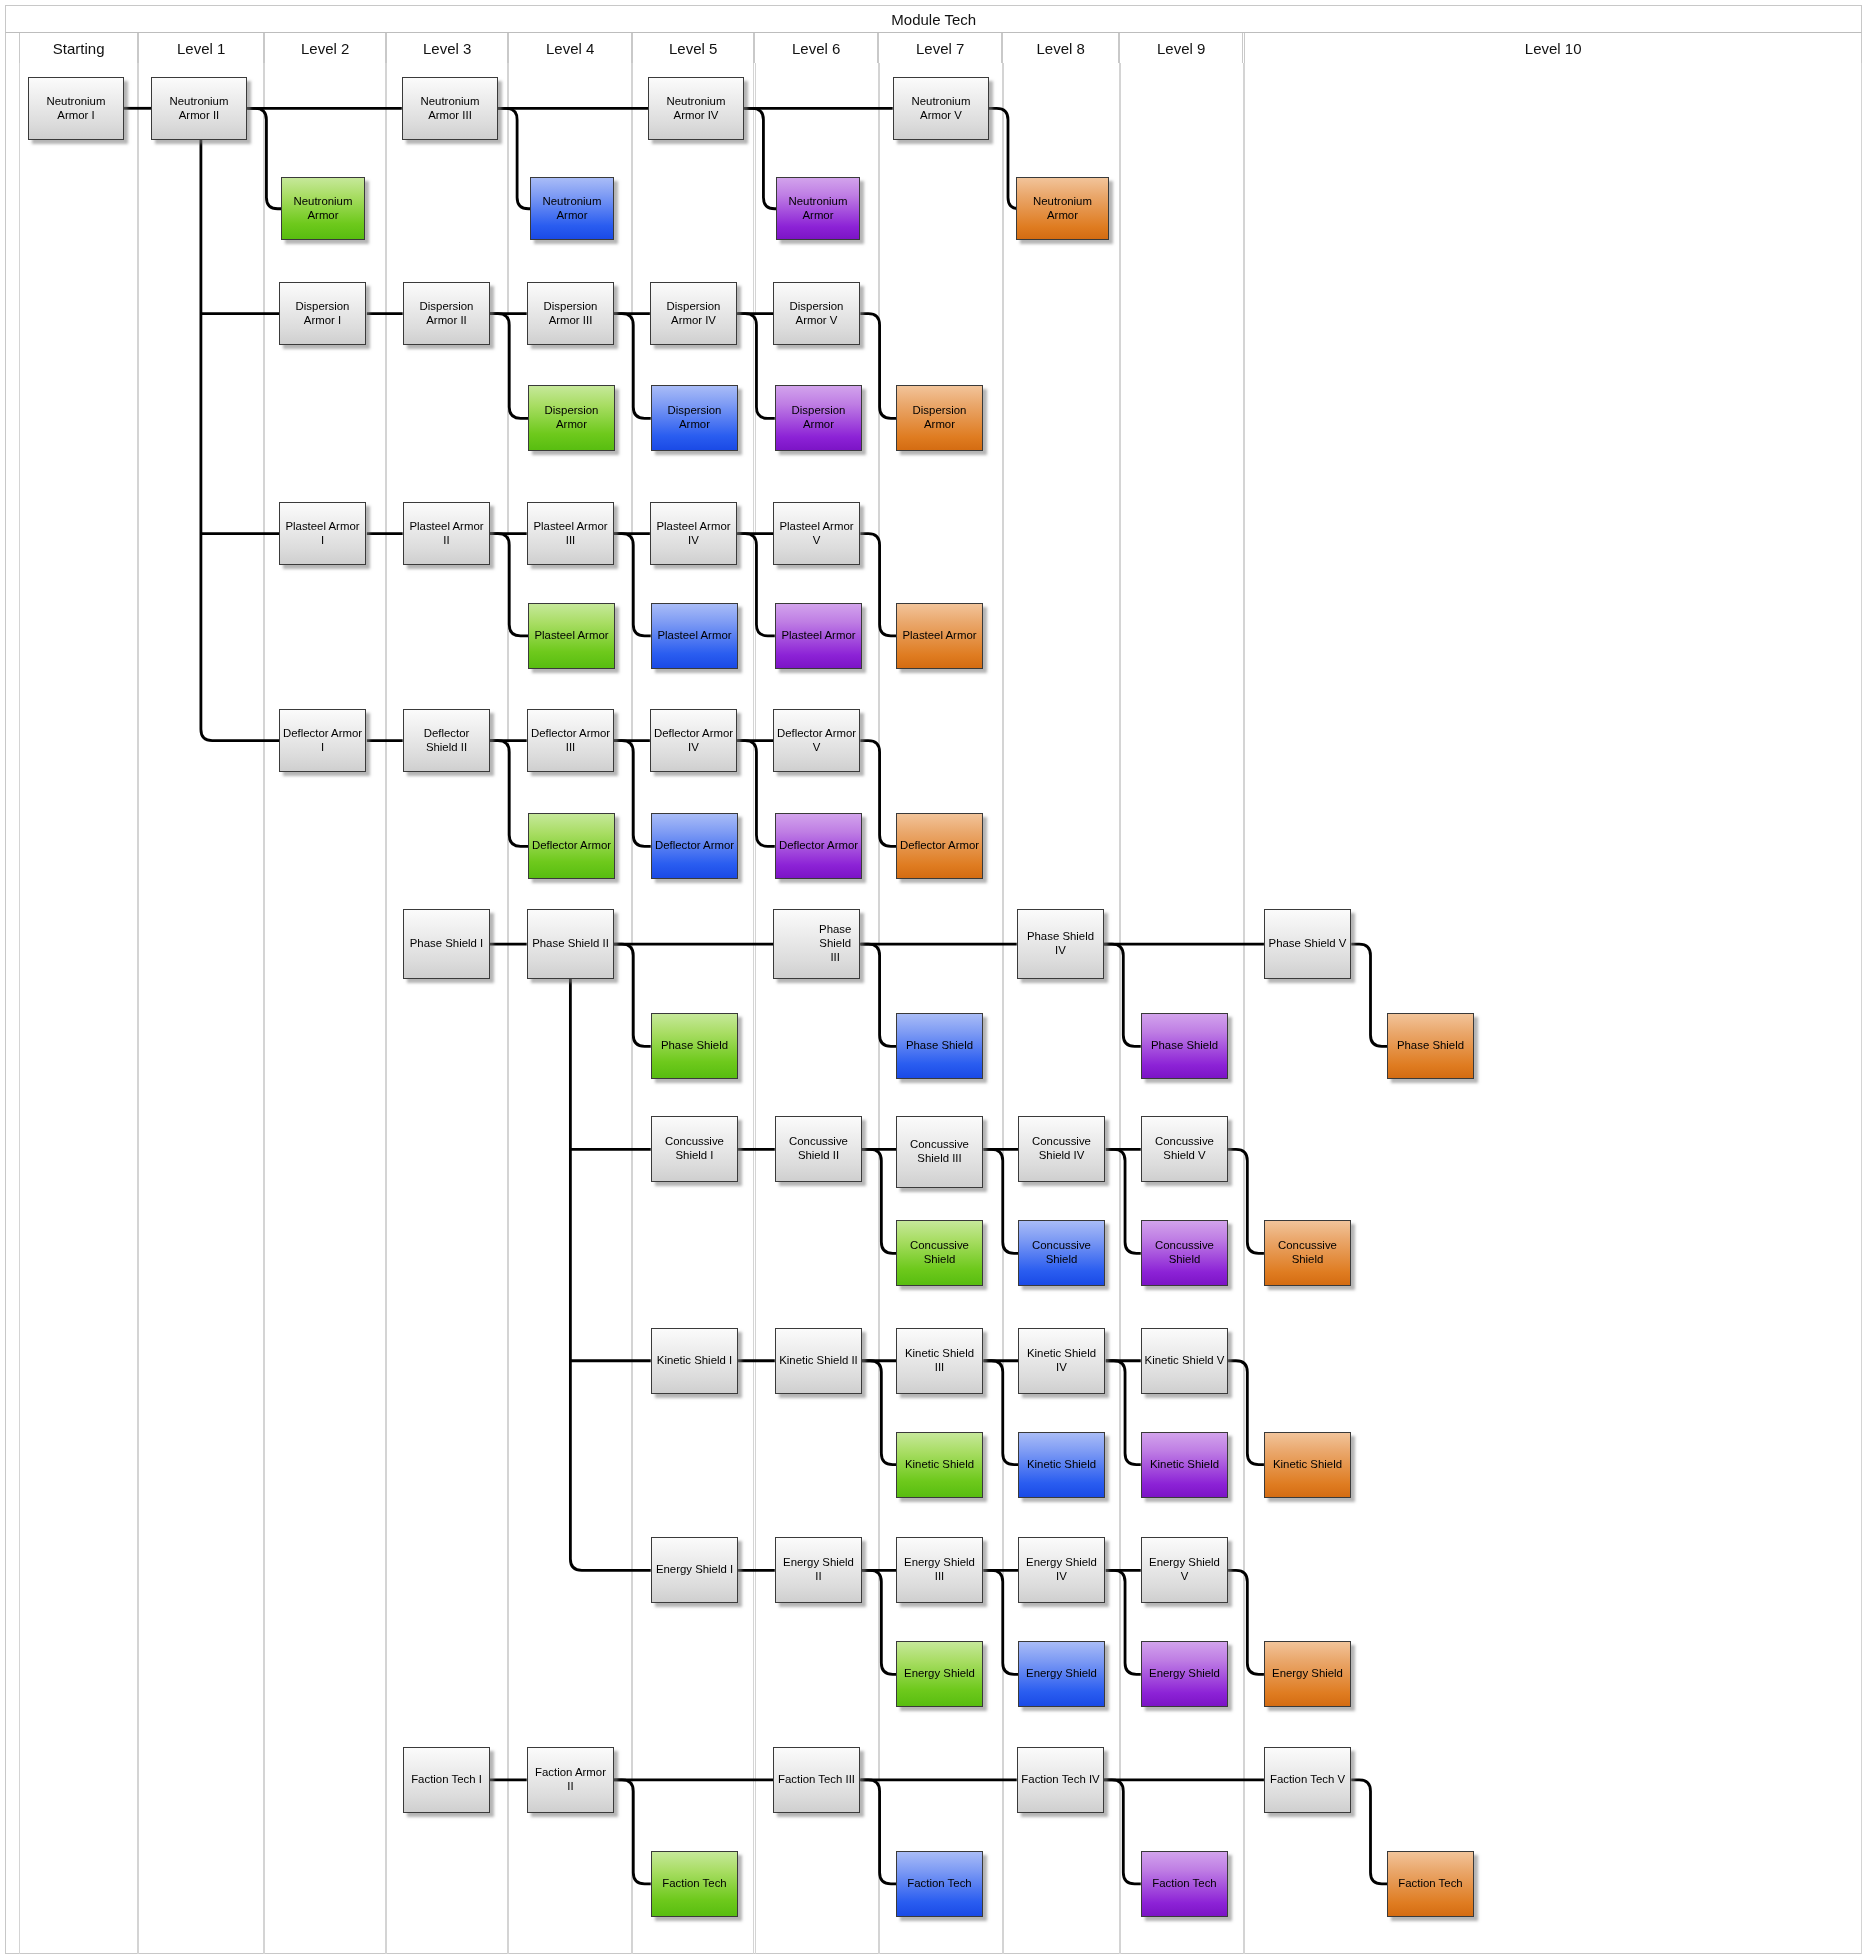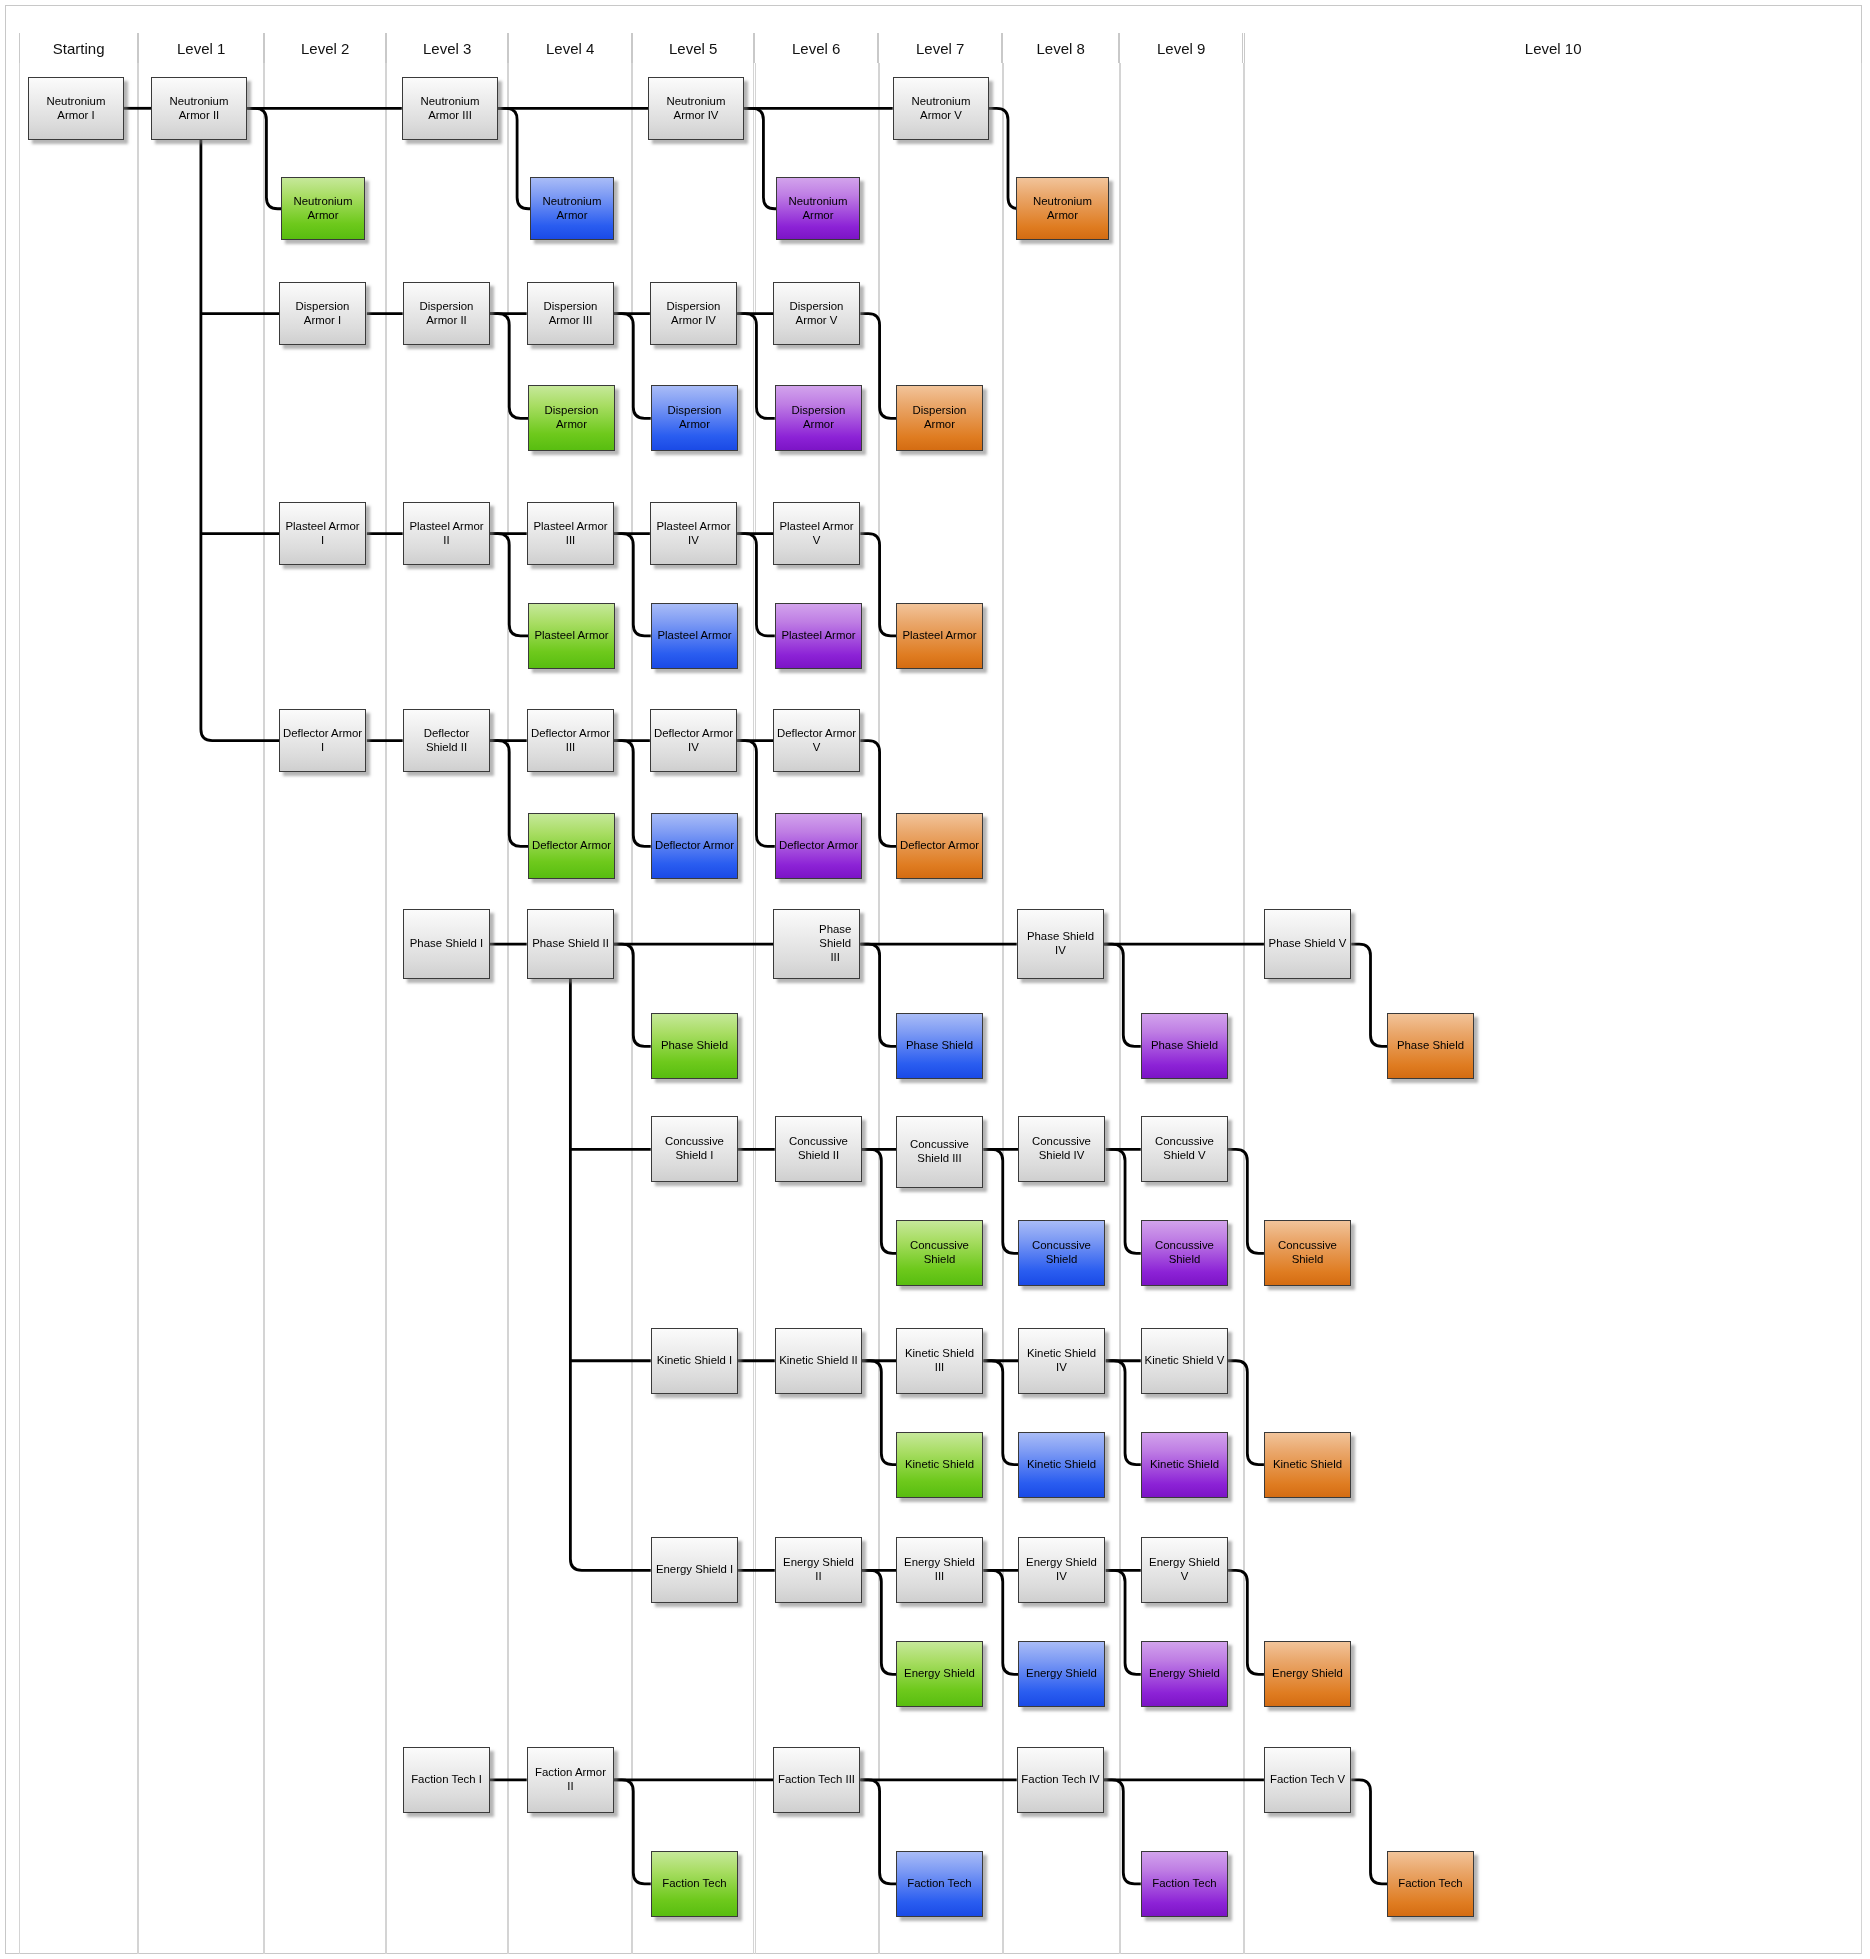--- a/index.html
+++ b/index.html
@@ -32,20 +32,23 @@
   .n-purple{background:linear-gradient(to bottom,#d2a3ec 0%,#bf7ee4 28%,#8c22d6 80%,#7c14c6 100%);}
   .n-orange{background:linear-gradient(to bottom,#f2c49a 0%,#eaa86d 28%,#df7c21 80%,#d46c12 100%);}
 </style>
 </head>
 <body>
 
 <div id="root">
 
   <div class="outer-frame"></div>
 
+  <div class="title-bar">
+    <span>Module Tech</span>
+  </div>
 
   <div class="col-header-row" id="col-header-row">
       <div class="col-header" style="left: 14px; width: 119px;">
         <span>Starting</span>
       </div>
       <div class="col-header" style="left: 133px; width: 126px;">
         <span>Level 1</span>
       </div>
       <div class="col-header" style="left: 259px; width: 122px;">
         <span>Level 2</span>

